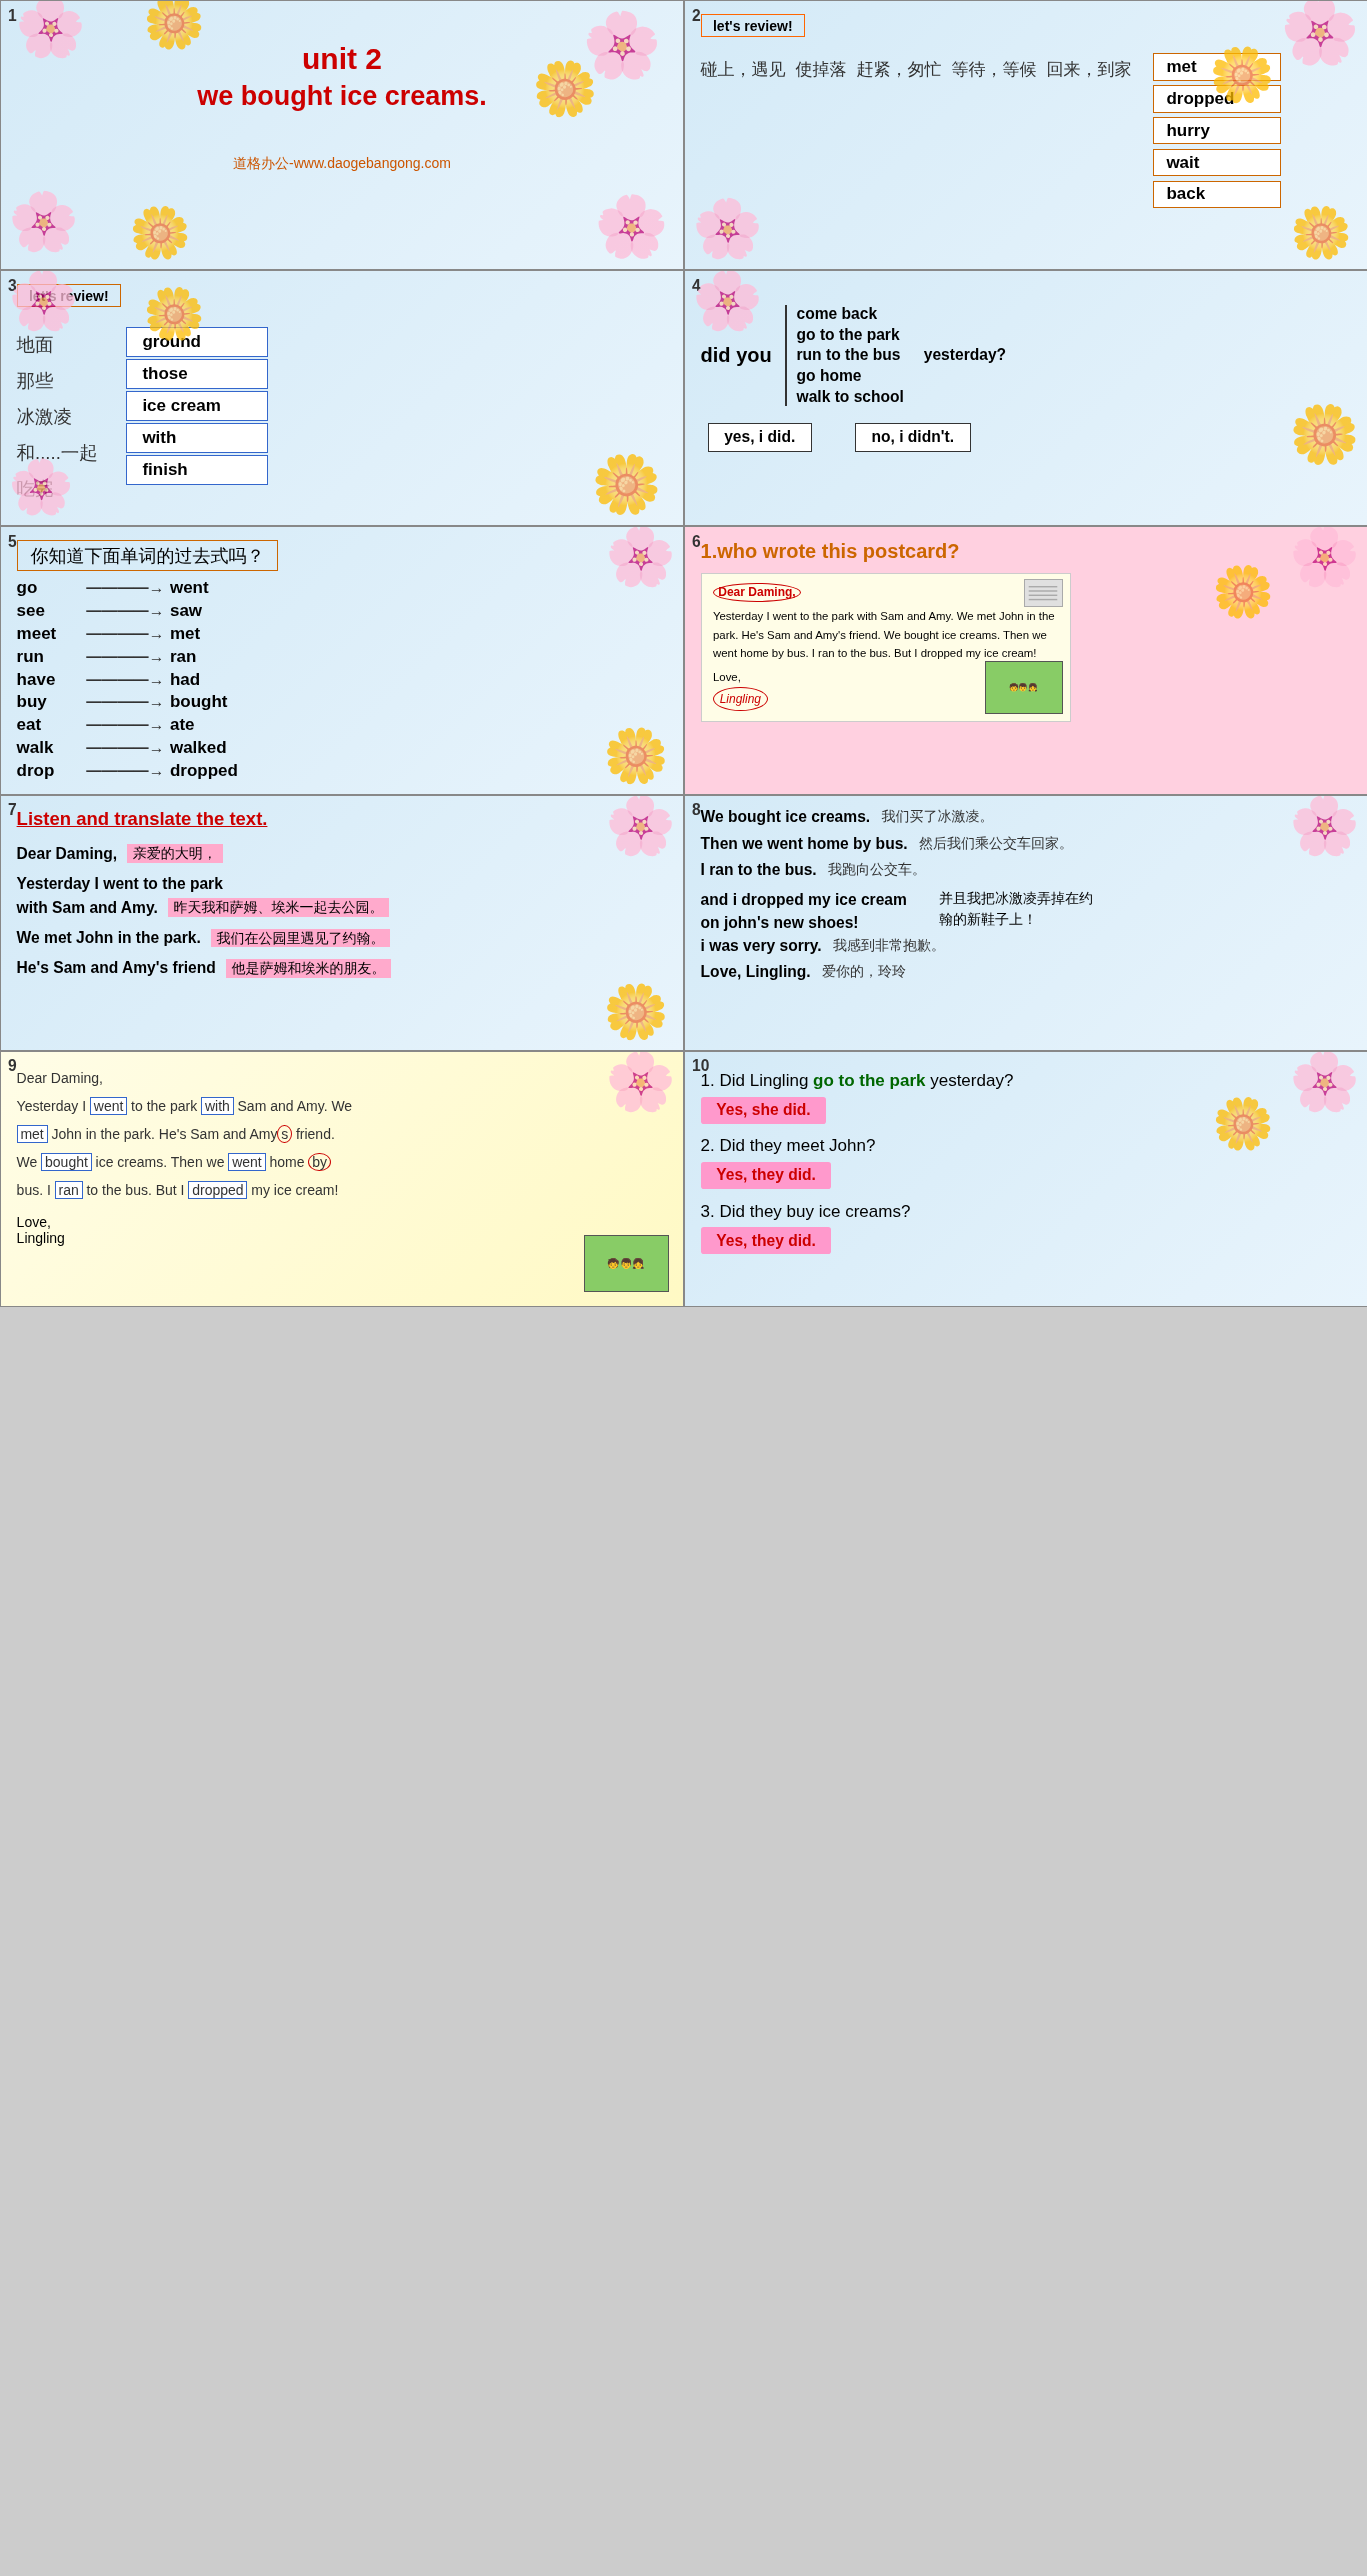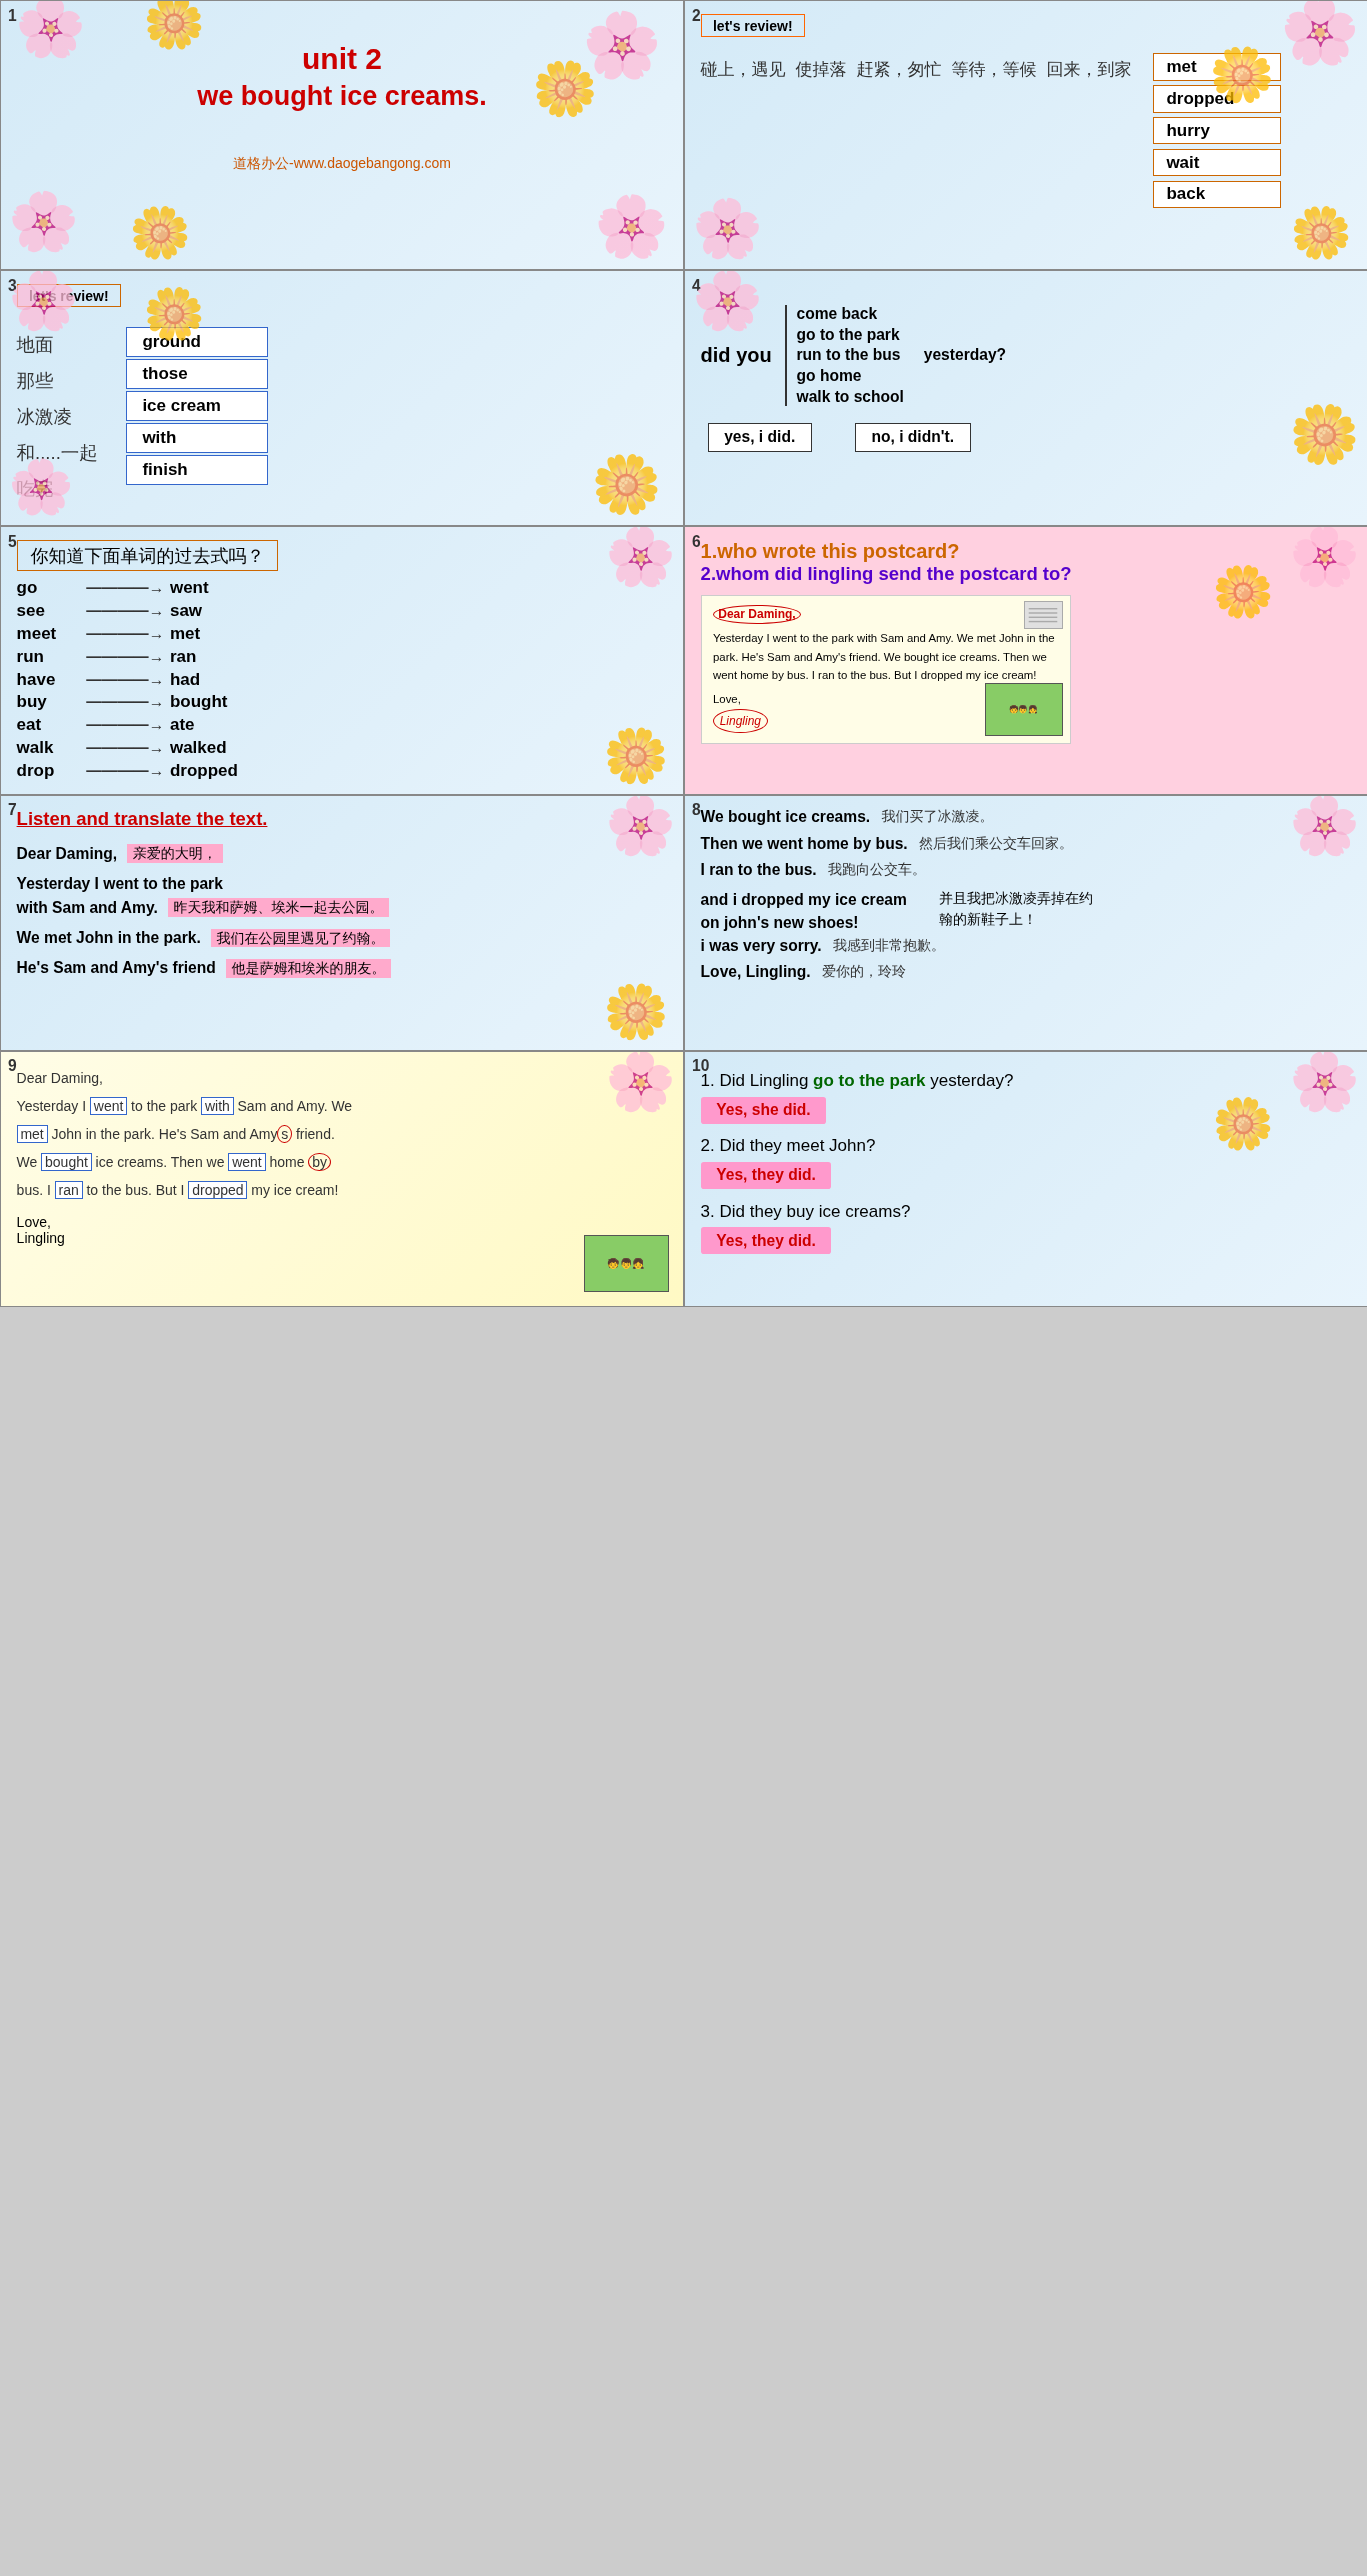--- a/index.html
+++ b/index.html
@@ -290,21 +290,20 @@
         </div>
     </div>
   </div>
 
   <div class="cell cell6">
     <span class="cell-num">6</span>
     <span class="flower-deco" style="top:-3.6px;right:7px;font-size:57px;">🌸</span>
     <span class="flower-deco" style="top:36px;right:92px;font-size:50px;">🌼</span>
     <div class="cell6-questions">
       <div class="cell6-q1">1.who wrote this postcard?</div>
-      <div class="cell6-q2">2.whom did lingling send the postcard to?</div>
     </div>
     <div class="postcard">
       <div style="position:absolute;right:7px;top:5.7px;width:39px;height:28px;border:0.7px solid #aaa;background:#e0e0e0;display:flex;align-items:center;justify-content:center;">
         <svg width="36" height="25" viewBox="0 0 50 35">
           <line x1="5" y1="8" x2="45" y2="8" stroke="#aaa" stroke-width="2"></line>
           <line x1="5" y1="14" x2="45" y2="14" stroke="#aaa" stroke-width="2"></line>
           <line x1="5" y1="20" x2="45" y2="20" stroke="#aaa" stroke-width="2"></line>
           <line x1="5" y1="26" x2="45" y2="26" stroke="#aaa" stroke-width="2"></line>
         </svg>
       </div>

